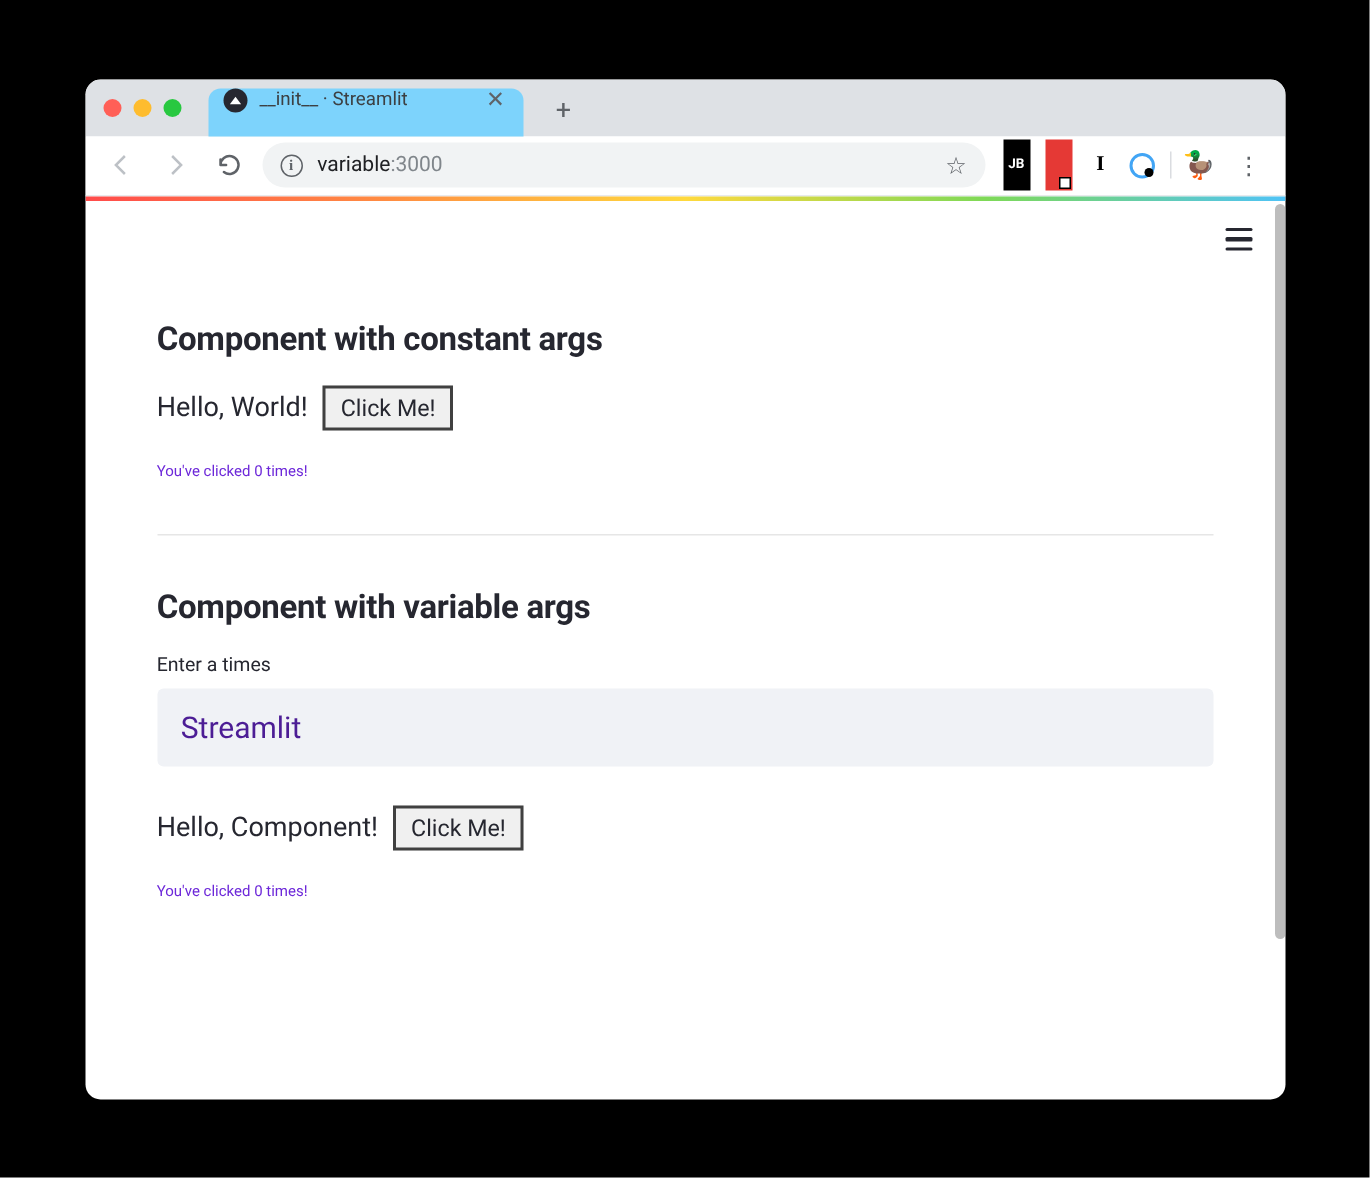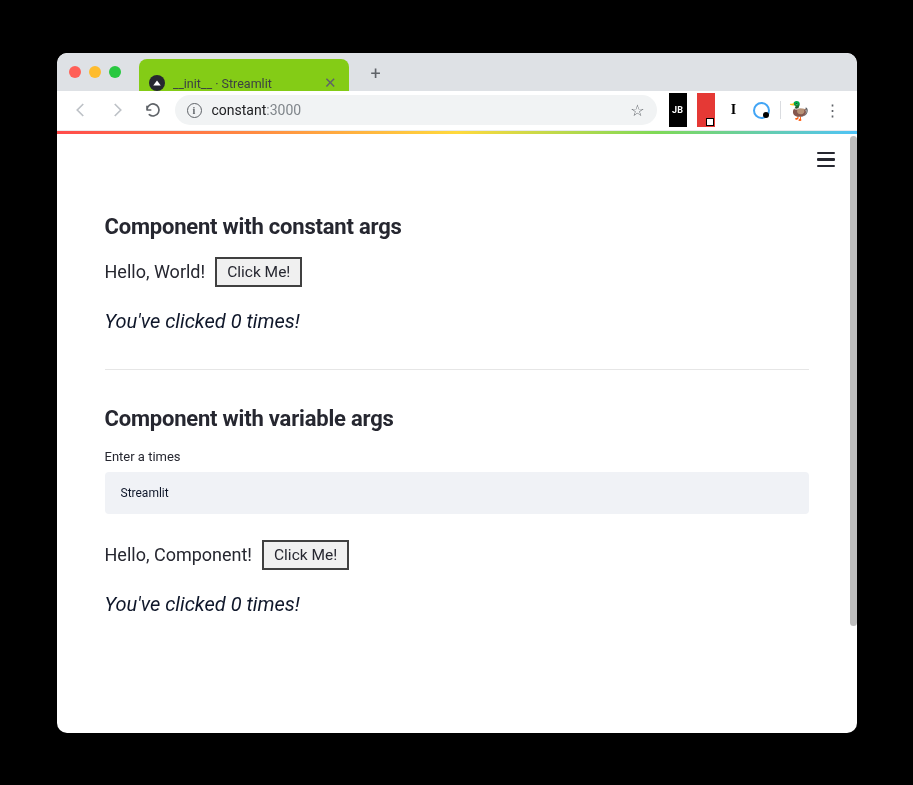--- a/index.html
+++ b/index.html
@@ -45,26 +45,26 @@
     }
     .traffic-light {
       width: 12px;
       height: 12px;
       border-radius: 50%;
     }
     .tl-red { background: #ff5f57; }
     .tl-yellow { background: #febc2e; }
     .tl-green { background: #28c840; }
     .tab {
-      background: #84cc16;
+      background: #7dd3fc;
       height: 32px;
       border-radius: 8px 8px 0 0;
       padding: 0 10px;
       display: flex;
-      align-items: flex-end;
+      align-items: flex-start;
       gap: 8px;
       font-size: 12.5px;
       color: #3c4043;
       margin-top: 6px;
       min-width: 210px;
       position: relative;
     }
     .tab-favicon {
       width: 16px;
       height: 16px;
@@ -244,43 +244,42 @@
     .click-btn {
       border: 2px solid #404040;
       background: #f0f0f0;
       padding: 4px 10px;
       font-size: 15.5px;
       color: #262730;
       cursor: pointer;
       font-family: inherit;
     }
     .status-text {
-      font-size: 20px;
-      color: #0f172a;
+      font-size: 10px;
+      color: #6d28d9;
       margin-bottom: 36px;
-      font-style: italic;
     }
     .divider {
       height: 1px;
       background: #e6e6e6;
       margin: 10px 0 36px 0;
     }
     .input-label {
       font-size: 13px;
       color: #262730;
       margin-bottom: 8px;
     }
     .text-input {
       width: 100%;
       background: #f0f2f6;
       border: none;
       border-radius: 4px;
       padding: 14px 16px;
-      font-size: 12px;
-      color: #0f172a;
+      font-size: 20px;
+      color: #4c1d95;
       font-family: inherit;
       margin-bottom: 26px;
       outline: none;
     }
   </style>
 </head>
 <body>
 
 <div class="browser-window">
 
@@ -314,21 +313,21 @@
         </svg>
     </span>
     <span class="reload">
       <svg viewBox="0 0 24 24" fill="none" stroke="#5f6368" stroke-width="2.2">
           <path d="M4 12 a8 8 0 1 1 3 6.2 M4 12 l0 -5 M4 12 l5 0" stroke-linecap="round"></path>
         </svg>
     </span>
     <div class="omnibox">
       <span class="omnibox-info">i</span>
       <span>
-        <span class="url-host">constant</span><span class="url-port">:3000</span>
+        <span class="url-host">variable</span><span class="url-port">:3000</span>
       </span>
       <span class="omnibox-star">☆</span>
     </div>
     <div class="ext-icons">
       <span class="ext-icon ext-jb">JB</span>
       <span class="ext-icon ext-red"></span>
       <span class="ext-icon ext-i">I</span>
       <span class="ext-icon ext-circle"></span>
       <span class="ext-sep"></span>
       <span class="ext-icon ext-duck">🦆</span>

